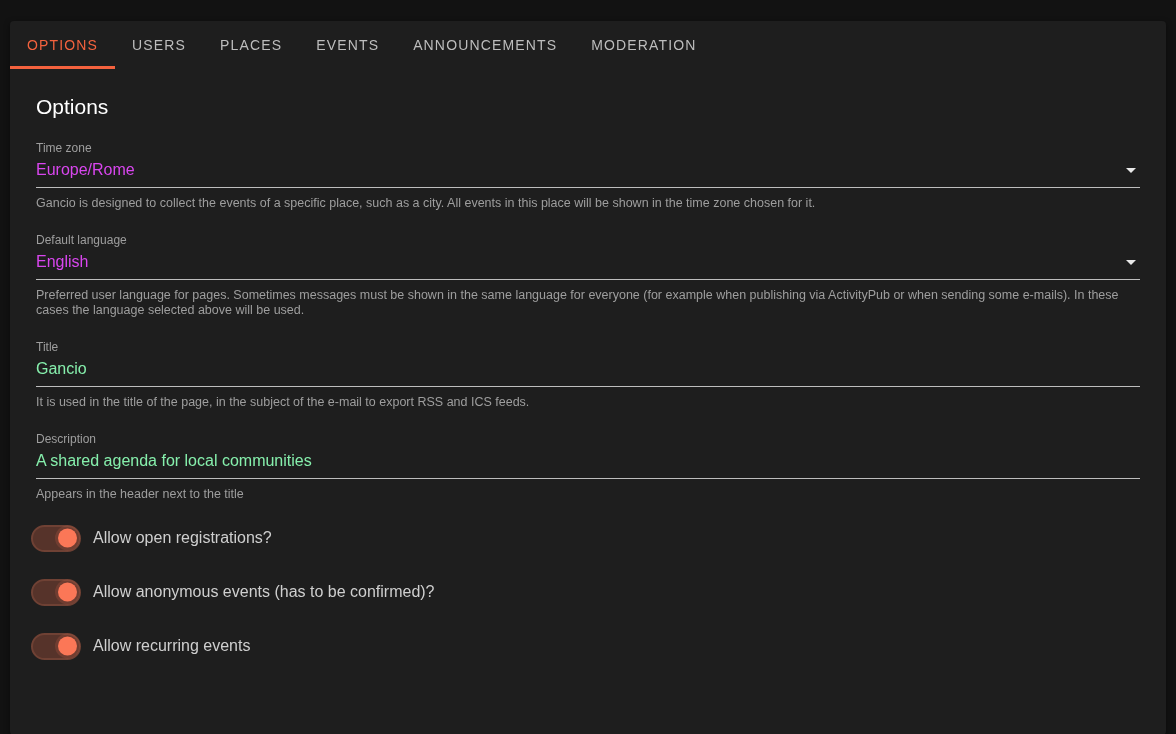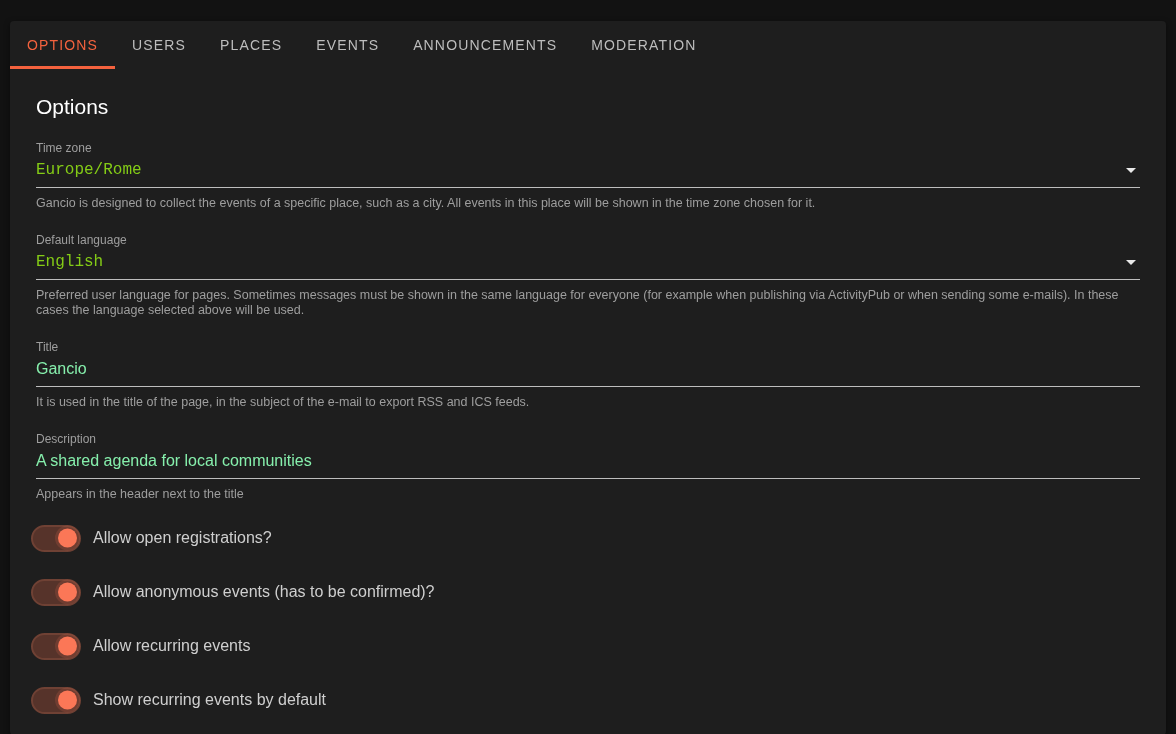--- a/index.html
+++ b/index.html
@@ -62,23 +62,22 @@
   .field-control {
     display: flex;
     align-items: center;
     justify-content: space-between;
     padding: 2px 0 7px;
     border-bottom: 1px solid #BDBDBD;
     cursor: pointer;
   }
   .field-value {
     font-size: 16px;
-    color: #84cc16;
+    color: #d946ef;
     line-height: 20px;
-    font-family: Liberation Mono, monospace;
   }
   .field-input {
     width: 100%;
     background: transparent;
     border: none;
     outline: none;
     font-family: inherit;
     font-size: 16px;
     color: #86efac;
     padding: 0;
@@ -211,22 +210,16 @@
         <span class="toggle-label">Allow anonymous events (has to be confirmed)?</span>
       </div>
 
       <div class="toggle-row">
         <div class="switch" role="switch" aria-checked="true">
           <div class="knob"></div>
         </div>
         <span class="toggle-label">Allow recurring events</span>
       </div>
 
-      <div class="toggle-row">
-        <div class="switch" role="switch" aria-checked="true">
-          <div class="knob"></div>
-        </div>
-        <span class="toggle-label">Show recurring events by default</span>
-      </div>
 
     </div>
   </div>
 </div>
 
 </body></html>

